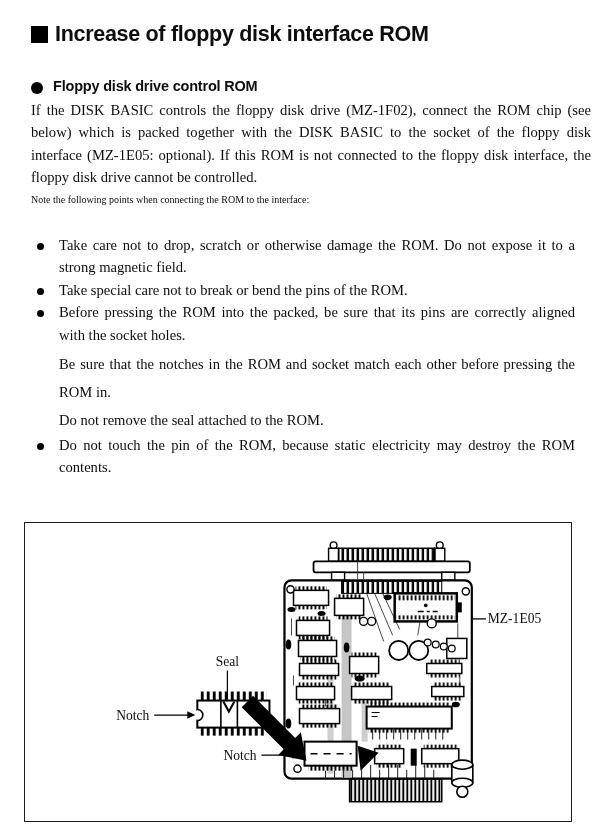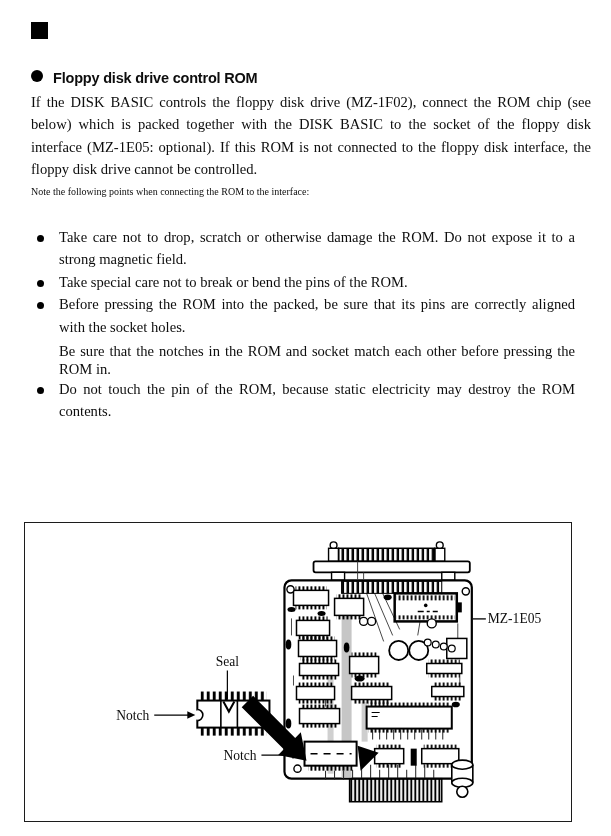--- a/index.html
+++ b/index.html
@@ -23,21 +23,21 @@
     margin-right:7px;flex:0 0 auto;
   }
   .title-text{
     font-family:"Liberation Sans", sans-serif;
     font-weight:bold;font-size:21.5px;letter-spacing:-0.3px;
     white-space:nowrap;
   }
 
   
   .heading-row{
-    display:flex;align-items:flex-start;
+    display:flex;align-items:flex-end;
     margin:31px 34px 0 31px;
   }
   .heading-dot{
     width:12px;height:12px;border-radius:50%;background:#000;
     margin-right:10px;flex:0 0 auto;
   }
   .heading-text{
     font-family:"Liberation Sans", sans-serif;
     font-weight:bold;font-size:14.5px;letter-spacing:-0.2px;
     white-space:nowrap;
@@ -60,21 +60,21 @@
     font-size:14.6px;line-height:22.4px;
   }
   .bullet-marker::after{
     content:"";display:inline-block;width:7px;height:7px;border-radius:50%;
     background:#000;margin-left:6px;
   }
   .bullet-body{
     flex:1;font-size:14.6px;line-height:22.4px;text-align:justify;
   }
   .bullet-extra{
-    margin-left:28px;font-size:14.6px;line-height:18px;text-align:justify;
+    margin-left:28px;font-size:14.6px;line-height:28px;text-align:justify;
   }
   .extra-gap{margin-top:4px;}
 
   
   .figure-frame{
     position:absolute;left:24px;top:500px;
     width:548px;height:300px;
     border:1.5px solid #1c1c1c;
     box-sizing:border-box;
     background:#fff;
@@ -85,20 +85,21 @@
     font-size:13.5px;fill:#0d0d0d;
   }
 </style>
 </head>
 <body>
 
 <div class="page">
 
   <div class="title-row">
     <span class="title-square"></span>
+    <span class="title-text">Increase of floppy disk interface ROM</span>
   </div>
 
   <div class="heading-row">
     <span class="heading-dot"></span>
     <span class="heading-text">Floppy disk drive control ROM</span>
   </div>
 
   <div class="body-text">If the DISK BASIC controls the floppy disk drive (MZ-1F02), connect the ROM chip (see below) which is packed together with the DISK BASIC to the socket of the floppy disk interface (MZ-1E05: optional). If this ROM is not connected to the floppy disk interface, the floppy disk drive cannot be controlled.</div>
   <div class="note-line">Note the following points when connecting the ROM to the interface:</div>
 
@@ -109,20 +110,21 @@
     </div>
     <div class="bullet-item">
       <span class="bullet-marker"></span>
       <span class="bullet-body">Take special care not to break or bend the pins of the ROM.</span>
     </div>
     <div class="bullet-item">
       <span class="bullet-marker"></span>
       <span class="bullet-body">Before pressing the ROM into the packed, be sure that its pins are correctly aligned with the socket holes.</span>
     </div>
     <div class="bullet-extra extra-gap">Be sure that the notches in the ROM and socket match each other before pressing the ROM in.</div>
+    <div class="bullet-extra">Do not remove the seal attached to the ROM.</div>
     <div class="bullet-item">
       <span class="bullet-marker"></span>
       <span class="bullet-body">Do not touch the pin of the ROM, because static electricity may destroy the ROM contents.</span>
     </div>
   </div>
 
   <div class="figure-frame">
     <svg viewBox="0 0 545 297">
       <defs>
         <pattern id="pinsS" width="4" height="6" patternUnits="userSpaceOnUse">

